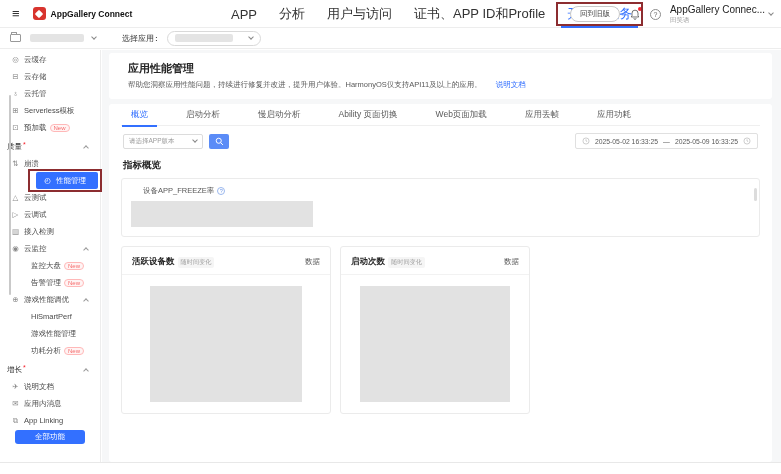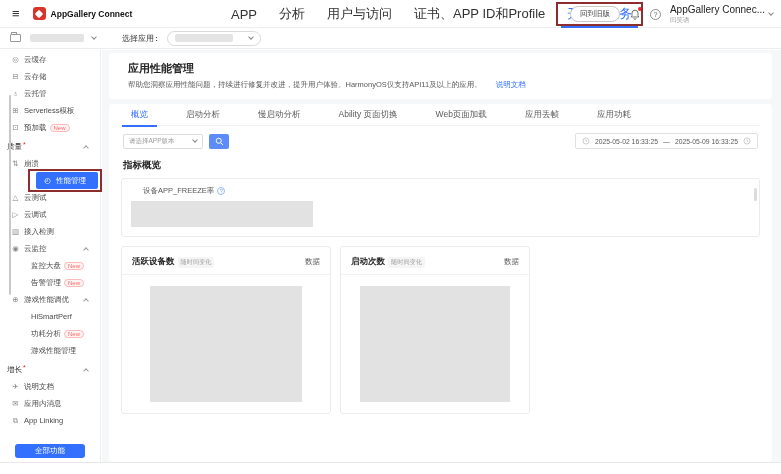--- a/index.html
+++ b/index.html
@@ -51,21 +51,21 @@
   .side-row{height:17px;display:flex;align-items:center;padding-left:11px;font-size:7.5px;color:#4a4a4a;cursor:pointer;position:relative;white-space:nowrap;}
   .side-row .icn{width:9px;margin-right:4px;font-size:7.5px;color:#8a8a8a;text-align:center;flex:none;}
   .side-row.section{padding-left:7px;color:#333;margin-top:2px;}
   .side-row.subitem{padding-left:31px;}
   .side-row .ast{color:#f5222d;font-size:7px;margin-left:1px;transform:translateY(-2px);}
   .badge{margin-left:3px;font-size:6px;color:var(--badge-red);border:1px solid #ffb8b8;background:#fff4f4;border-radius:6px;padding:0 3px;line-height:7.5px;height:8px;}
   .caret-up{width:4px;height:4px;border-left:1px solid #999;border-top:1px solid #999;transform:rotate(45deg);position:absolute;right:12px;top:8px;}
   .side-row.selected{background:var(--accent);color:#fff;margin-left:36px;margin-right:2px;padding-left:7px;border-radius:2px;}
   .side-row.selected .icn{color:#fff;}
   .side-row.selected .anno{left:-8px;right:-4px;top:-3px;bottom:-3px;}
-  .all-btn{position:absolute;left:15px;bottom:4px;width:70px;height:14px;background:var(--accent);color:#fff;border:none;border-radius:3px;font-size:7.5px;cursor:pointer;font-family:inherit;}
+  .all-btn{position:absolute;left:15px;bottom:18px;width:70px;height:14px;background:var(--accent);color:#fff;border:none;border-radius:3px;font-size:7.5px;cursor:pointer;font-family:inherit;}
 
   
   .main{position:absolute;left:102px;top:50px;right:0;bottom:12px;background:var(--page-bg);padding:3px 9px 0 7px;overflow:hidden;}
   .page-header{background:#fff;border-radius:3px;padding:8px 19px 9px;margin-bottom:5px;}
   .page-title{font-size:11px;font-weight:bold;color:#262626;margin-bottom:4px;}
   .page-desc{font-size:7.5px;color:#595959;}
   .doc-link{color:var(--accent);margin-left:14px;cursor:pointer;}
   .main-card{background:#fff;border-radius:3px;padding:0 12px 48px;position:relative;}
   .tabs{display:flex;align-items:center;height:22px;border-bottom:1px solid #efefef;padding-left:10px;}
   .tab{position:relative;height:22px;display:flex;align-items:center;font-size:8.5px;color:#595959;cursor:pointer;}
@@ -208,25 +208,25 @@
         </div>
         <div class="side-row item">
           <span class="icn">⊕</span>
           <span class="lbl">游戏性能调优</span>
           <span class="caret-up"></span>
         </div>
         <div class="side-row subitem">
           <span class="lbl">HiSmartPerf</span>
         </div>
         <div class="side-row subitem">
+          <span class="lbl">游戏性能管理</span>
+        </div>
+        <div class="side-row subitem">
           <span class="lbl">功耗分析</span>
           <span class="badge">New</span>
-        </div>
-        <div class="side-row subitem">
-          <span class="lbl">游戏性能管理</span>
         </div>
         <div class="side-row section">
           <span class="lbl">增长</span>
           <span class="ast">*</span>
           <span class="caret-up"></span>
         </div>
         <div class="side-row item">
           <span class="icn">✈</span>
           <span class="lbl">说明文档</span>
         </div>

